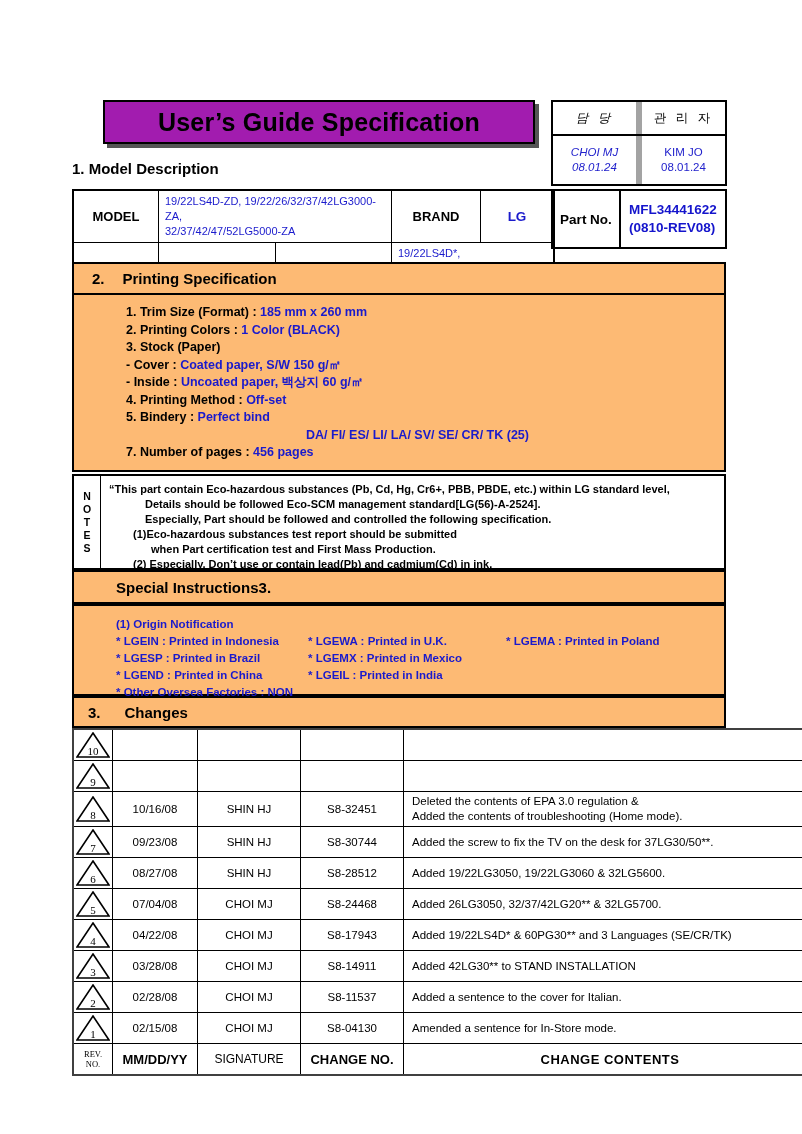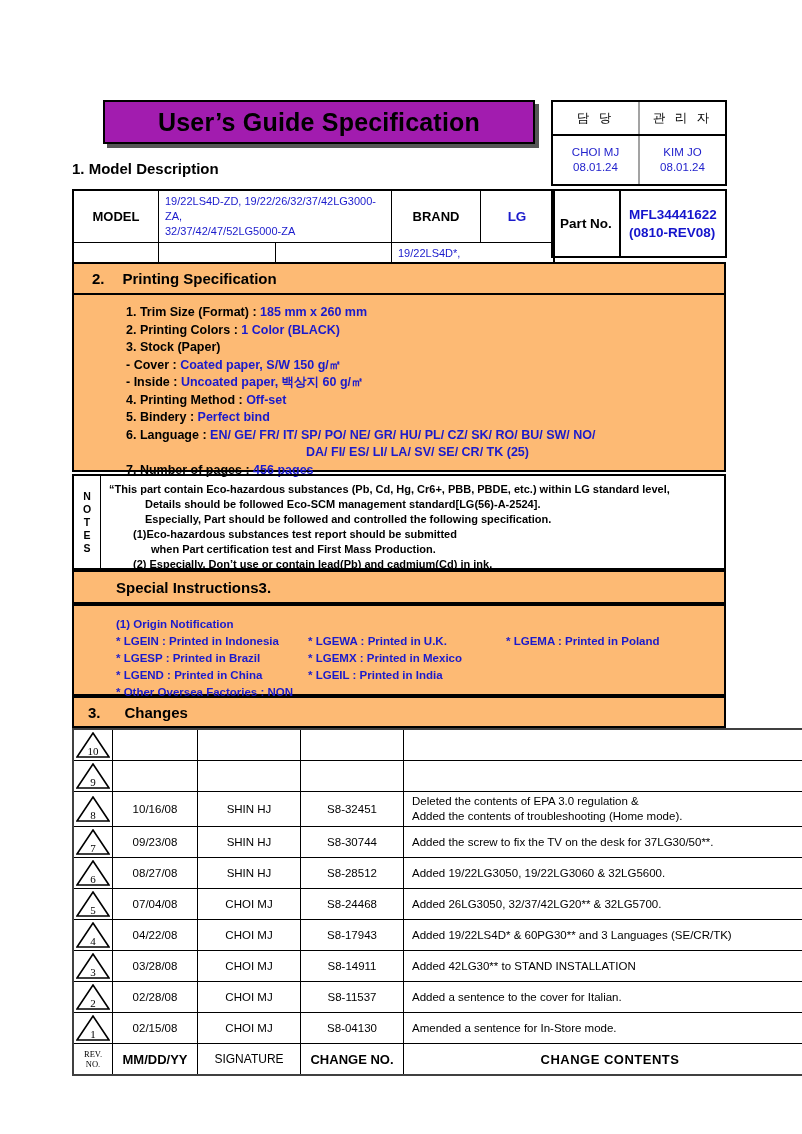--- a/index.html
+++ b/index.html
@@ -60,35 +60,35 @@
   }
   .approval .row.head { flex: 0 0 32px; border-bottom: 2px solid #000; }
   .approval .cell {
     flex: 1;
     display: flex;
     flex-direction: column;
     align-items: center;
     justify-content: center;
     font-size: 12px;
   }
-  .approval .cell:first-child { border-right: 2px solid #a3a3a3; }
+  .approval .cell:first-child { border-right: 6px solid #a3a3a3; font-style: italic; }
   .approval .head .cell {
     font-weight: normal;
     font-size: 12.5px;
     letter-spacing: 3px;
   }
   .approval .sig { color: #2222cc; font-size: 11.5px; line-height: 15px; }
 
   
   .partno {
     position: absolute;
     left: 551px;
     top: 189px;
     width: 176px;
-    height: 69px;
+    height: 60px;
     border: 2px solid #000;
     box-sizing: border-box;
     display: flex;
   }
   .partno .lbl {
     flex: 0 0 66px;
     border-right: 2px solid #000;
     display: flex;
     align-items: center;
     justify-content: center;
@@ -350,21 +350,20 @@
       <span class="num"><span>2</span><span>.</span></span><span>Printing Specification</span>
     </div>
     <div class="spec-body">
       <div class="ln"><span>1. Trim Size (Format) : </span><span class="blue">185 mm x 260 mm</span></div>
       <div class="ln"><span>2. Printing Colors : </span><span class="blue">1 Color (BLACK)</span></div>
       <div class="ln"><span>3. Stock (Paper)</span></div>
       <div class="ln"><span> - Cover : </span><span class="blue">Coated paper, S/W 150 g/㎡</span></div>
       <div class="ln"><span> - Inside : </span><span class="blue">Uncoated paper, 백상지 60 g/㎡</span></div>
       <div class="ln"><span>4. Printing Method : </span><span class="blue">Off-set</span></div>
       <div class="ln"><span>5. Bindery  : </span><span class="blue">Perfect bind</span></div>
-      <div class="ln"><span>6. Language : </span><span class="blue">EN/ GE/ FR/ IT/ SP/ PO/ NE/ GR/ HU/ PL/ CZ/ SK/ RO/ BU/ SW/ NO/</span></div>
       <div class="ln ind"><span class="blue">DA/ FI/ ES/ LI/ LA/ SV/ SE/ CR/ TK (25)</span></div>
       <div class="ln"><span>7. Number of pages : </span><span class="blue">456 pages</span></div>
     </div>
   </div>
 
   <div class="notes" style="top:474px; width:654px; height:96px;">
     <div class="vlabel">
       <div>N</div>
       <div>O</div>
       <div>T</div>

